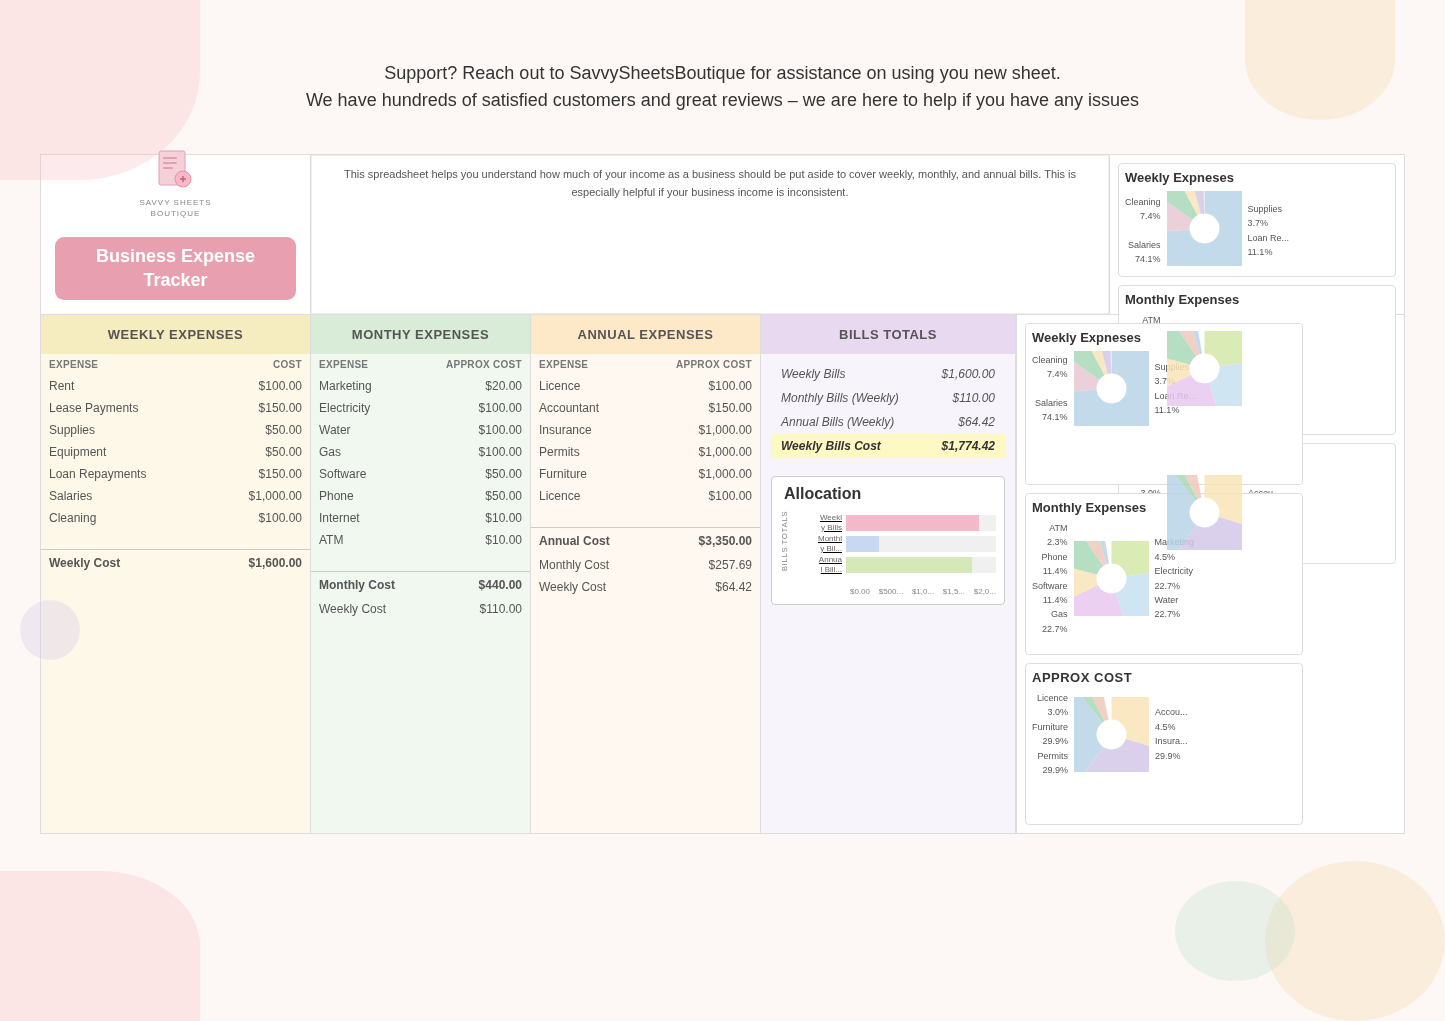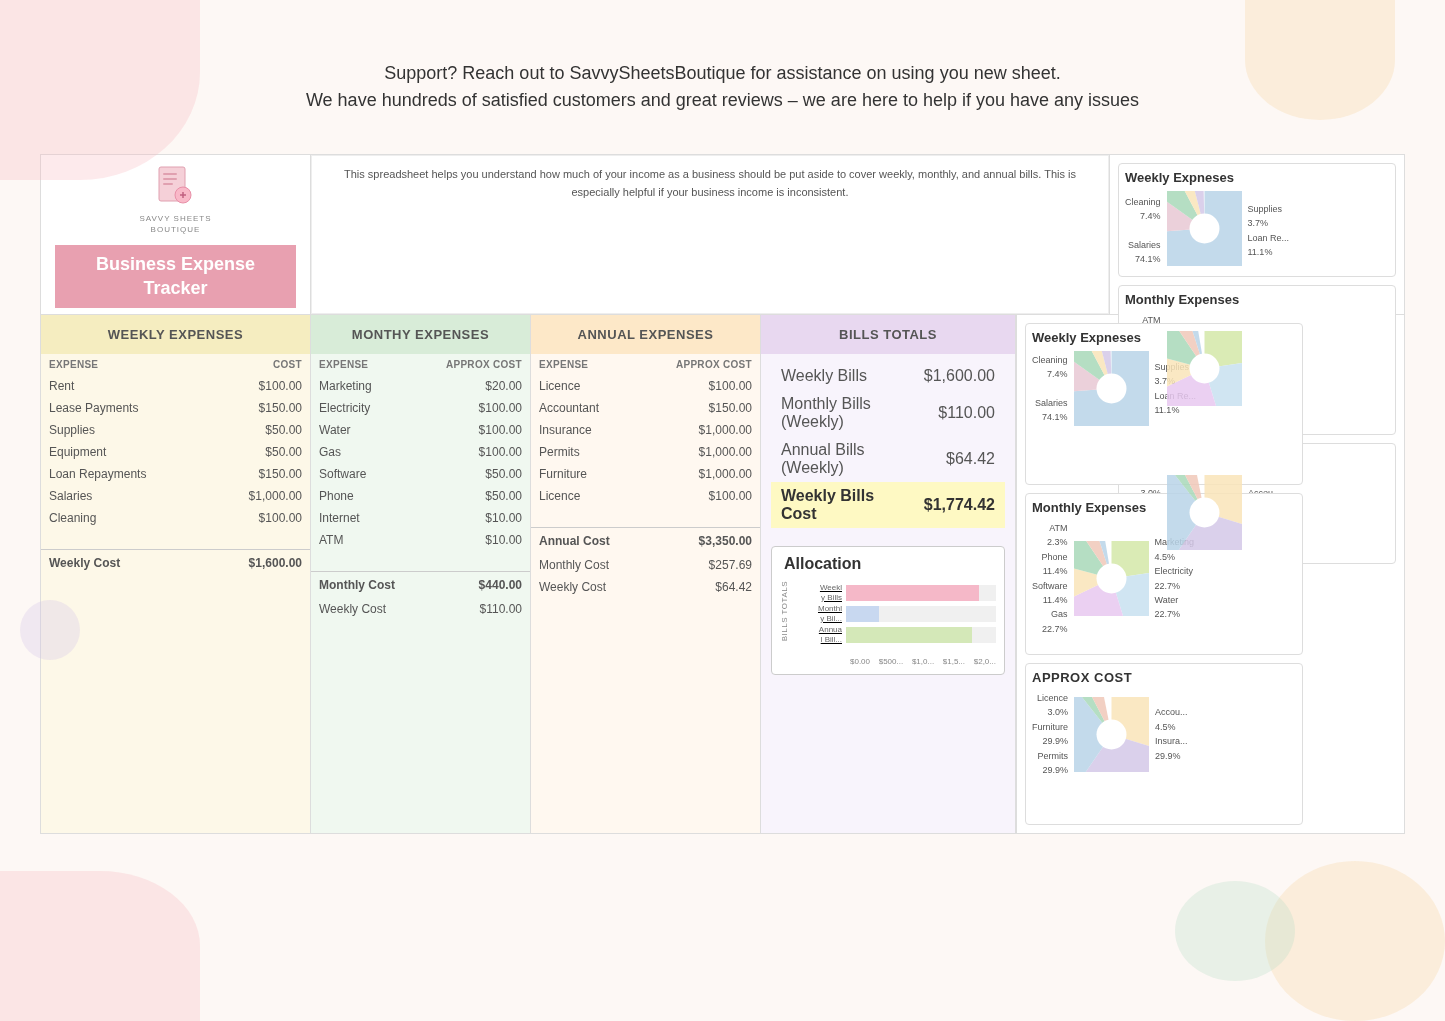--- a/index.html
+++ b/index.html
@@ -120,21 +120,22 @@
     .bills-section {
       background: #f8f4fc;
       border-right: 1px solid #ddd;
       width: 255px;
       flex-shrink: 0;
     }
 
     .bills-totals-table {
       width: 100%;
       border-collapse: collapse;
-      font-size: 16px;
+      font-size: 12px;
+      font-style: italic;
     }
 
     .bills-totals-table td {
       padding: 5px 10px;
       color: #555;
     }
 
     .bills-totals-table td:last-child { text-align: right; }
 
     .highlight-row { background: #fef9c3; }
@@ -229,21 +230,21 @@
     }
 
     .tracker-title {
       background: #e8a0b0;
       color: white;
       text-align: center;
       padding: 12px 20px;
       font-size: 22px;
       font-weight: bold;
       margin: 10px;
-      border-radius: 0;
+      border-radius: 9px;
       line-height: 1.3;
     }
 
     .info-box {
       background: white;
       border: 1px solid #eee;
       padding: 10px 15px;
       font-size: 11px;
       color: #555;
       line-height: 1.6;
@@ -353,21 +354,21 @@
 <div class="header-text">
   <div>Support? Reach out to SavvySheetsBoutique for assistance on using you new sheet.</div>
   <div>We have hundreds of satisfied customers and great reviews – we are here to help if you have any issues</div>
 </div>
 
 <div class="main-container">
 
   <div style="display:flex; flex-direction:column; width:100%;">
     <div class="top-row" style="height:160px;">
 
-      <div class="top-left" style="flex-direction:column; align-items:center; justify-content:flex-start; gap:4px; padding:10px;">
+      <div class="top-left" style="flex-direction:column; align-items:center; justify-content:flex-end; gap:12px; padding:10px;">
         <div class="logo-area" style="padding:0;">
           
           <svg width="40" height="44" viewBox="0 0 40 44">
             <rect x="4" y="2" width="26" height="34" rx="2" fill="#f5d0d8" stroke="#e0a0b0" stroke-width="1"></rect>
             <rect x="8" y="8" width="14" height="2" rx="1" fill="#e0a0b0"></rect>
             <rect x="8" y="13" width="14" height="2" rx="1" fill="#e0a0b0"></rect>
             <rect x="8" y="18" width="10" height="2" rx="1" fill="#e0a0b0"></rect>
             <circle cx="28" cy="30" r="8" fill="#f9b8c8" stroke="#e890a8" stroke-width="1"></circle>
             <line x1="25" y1="30" x2="31" y2="30" stroke="#c06080" stroke-width="1.5"></line>
             <line x1="28" y1="27" x2="28" y2="33" stroke="#c06080" stroke-width="1.5"></line>

